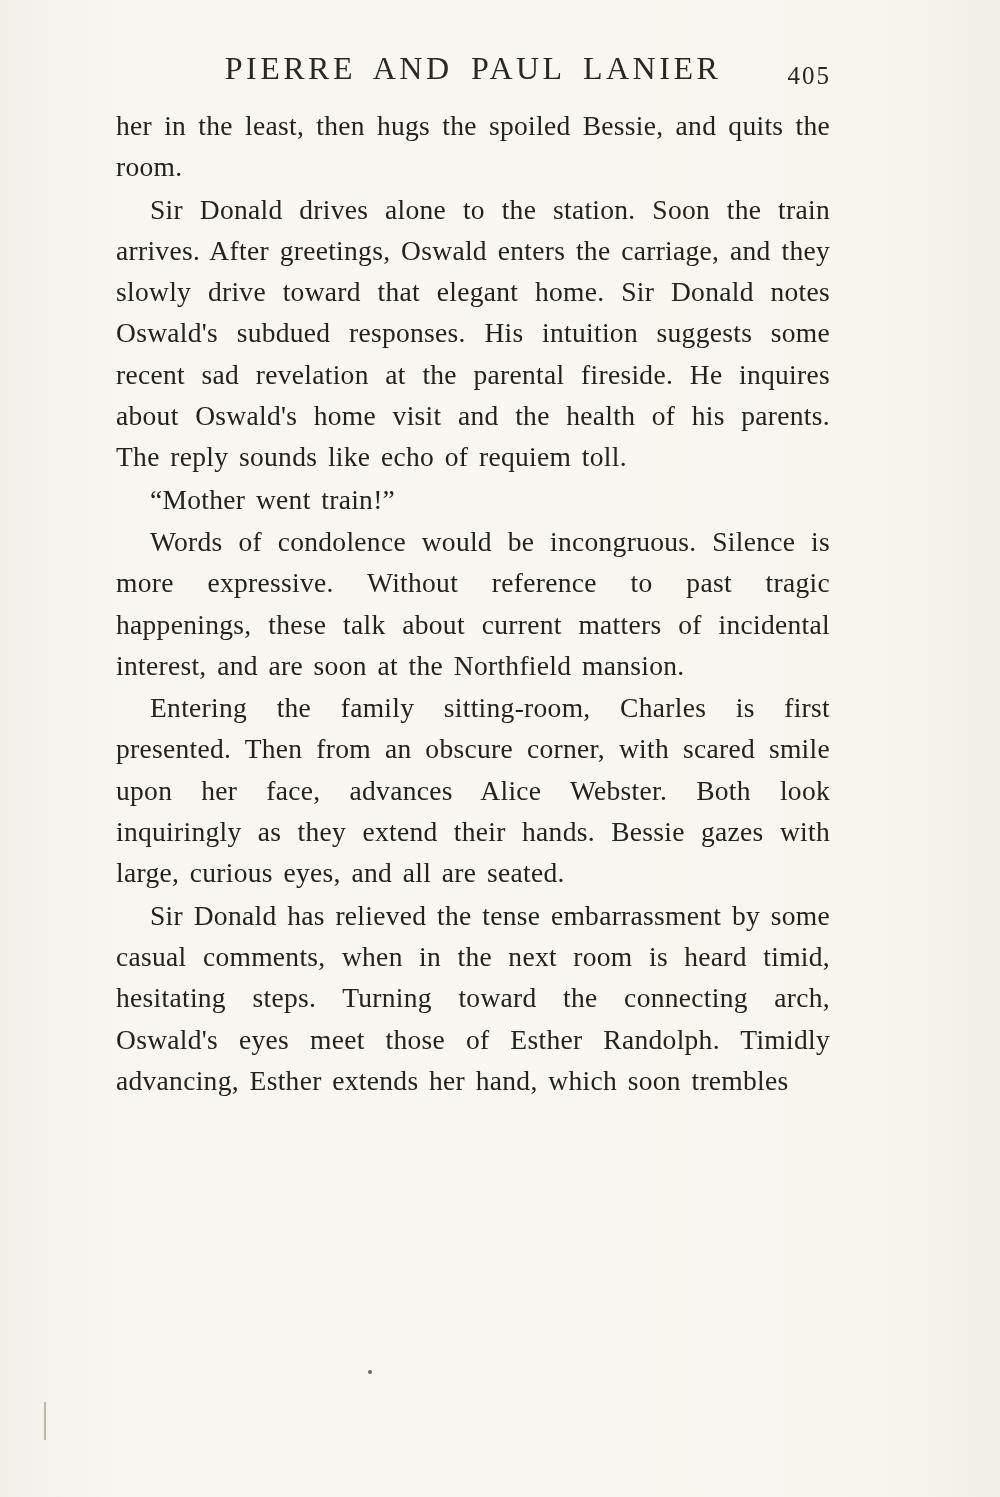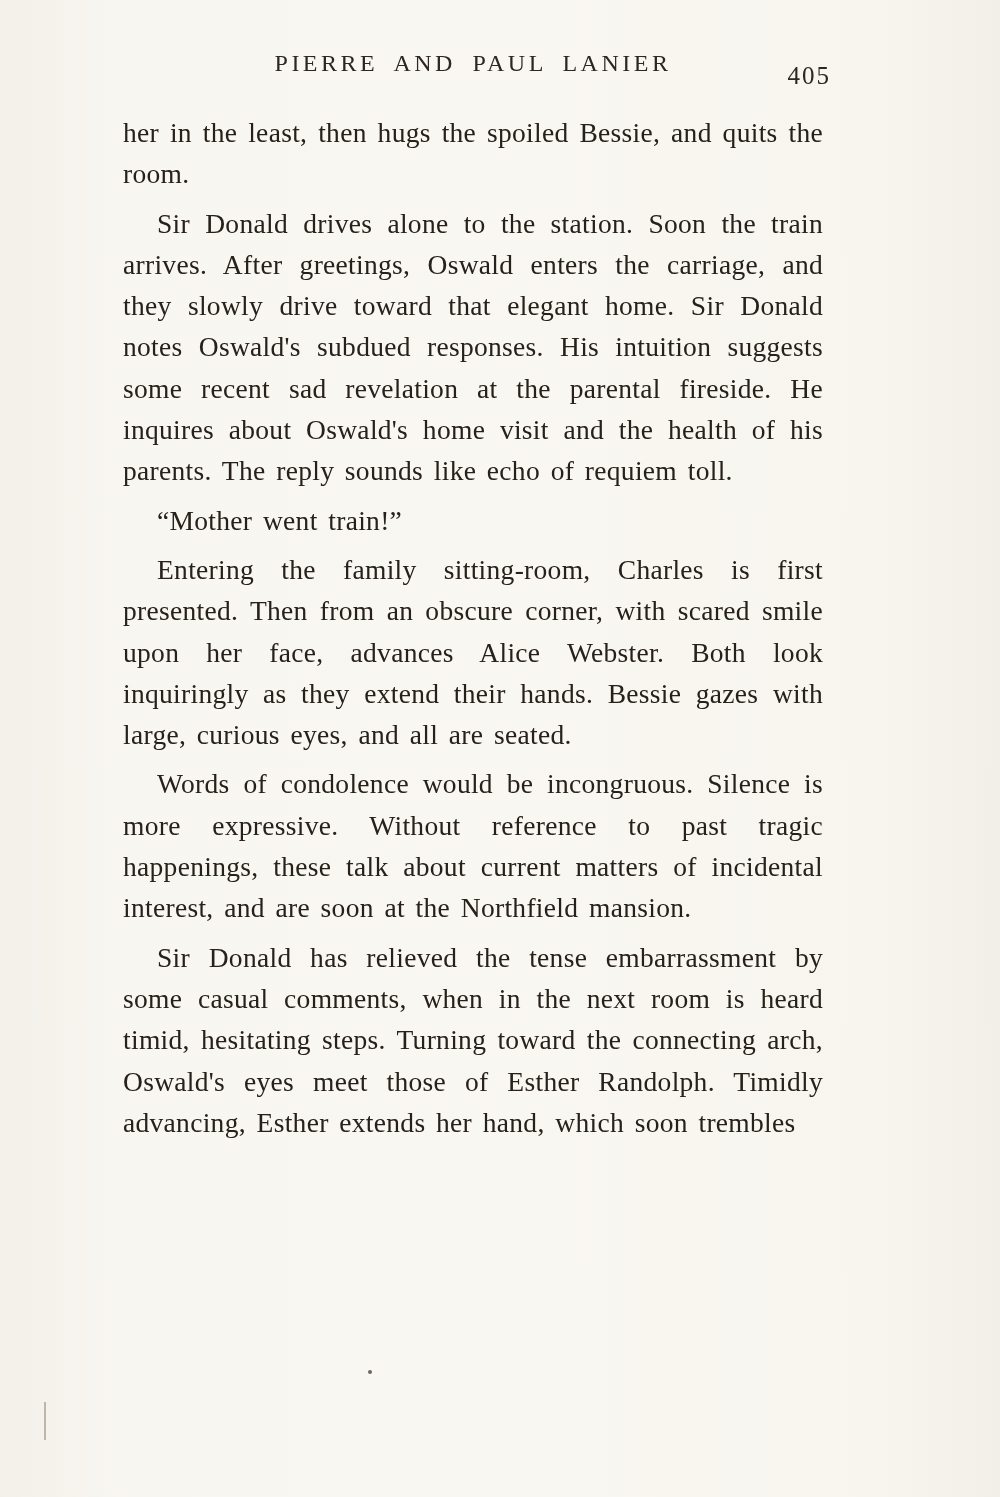--- a/index.html
+++ b/index.html
@@ -23,21 +23,21 @@
     position: absolute;
     top: 50px;
     left: 115px;
     width: 716px;
     height: 34px;
     display: flex;
     justify-content: center;
     align-items: baseline;
   }
   .head-title {
-    font-size: 24px;
+    font-size: 32px;
     letter-spacing: 3.5px;
     word-spacing: 7px;
     color: #2c2720;
   }
   .folio {
     position: absolute;
     right: 0;
     top: 0;
     font-size: 25px;
     letter-spacing: 2px;
@@ -50,21 +50,21 @@
     left: 115px;
     width: 716px;
     font-size: 27.5px;
     line-height: 41.3px;
     text-align: justify;
     letter-spacing: 0.3px;
     word-spacing: 3.5px;
     color: #26211a;
   }
   .para {
-    margin: 8px;
+    margin: 1px;
     text-indent: 34px;
   }
   .para.no-indent {
     text-indent: 0;
   }
   .speck {
     position: absolute;
     left: 368px;
     top: 1370px;
     width: 4px;
@@ -90,21 +90,21 @@
 
   <header class="running-head">
     <span class="head-title">PIERRE AND PAUL LANIER</span>
     <span class="folio">405</span>
   </header>
 
   <main class="text-block">
     <p class="para no-indent">her in the least, then hugs the spoiled Bessie, and quits the room.</p>
     <p class="para">Sir Donald drives alone to the station. Soon the train arrives. After greetings, Oswald enters the carriage, and they slowly drive toward that elegant home. Sir Donald notes Oswald's subdued responses. His intuition suggests some recent sad revelation at the parental fireside. He inquires about Oswald's home visit and the health of his parents. The reply sounds like echo of requiem toll.</p>
     <p class="para">“Mother went train!”</p>
+    <p class="para">Words of condolence would be incongruous. Silence is more expressive. Without reference to past tragic happenings, these talk about current matters of incidental interest, and are soon at the Northfield mansion.</p>
     <p class="para">Entering the family sitting-room, Charles is first presented. Then from an obscure corner, with scared smile upon her face, advances Alice Webster. Both look inquiringly as they extend their hands. Bessie gazes with large, curious eyes, and all are seated.</p>
-    <p class="para">Words of condolence would be incongruous. Silence is more expressive. Without reference to past tragic happenings, these talk about current matters of incidental interest, and are soon at the Northfield mansion.</p>
     <p class="para">Sir Donald has relieved the tense embarrassment by some casual comments, when in the next room is heard timid, hesitating steps. Turning toward the connecting arch, Oswald's eyes meet those of Esther Randolph. Timidly advancing, Esther extends her hand, which soon trembles</p>
   </main>
 
   <span class="speck"></span>
   <span class="edge-mark"></span>
 
 </div>
 
 </body></html>

